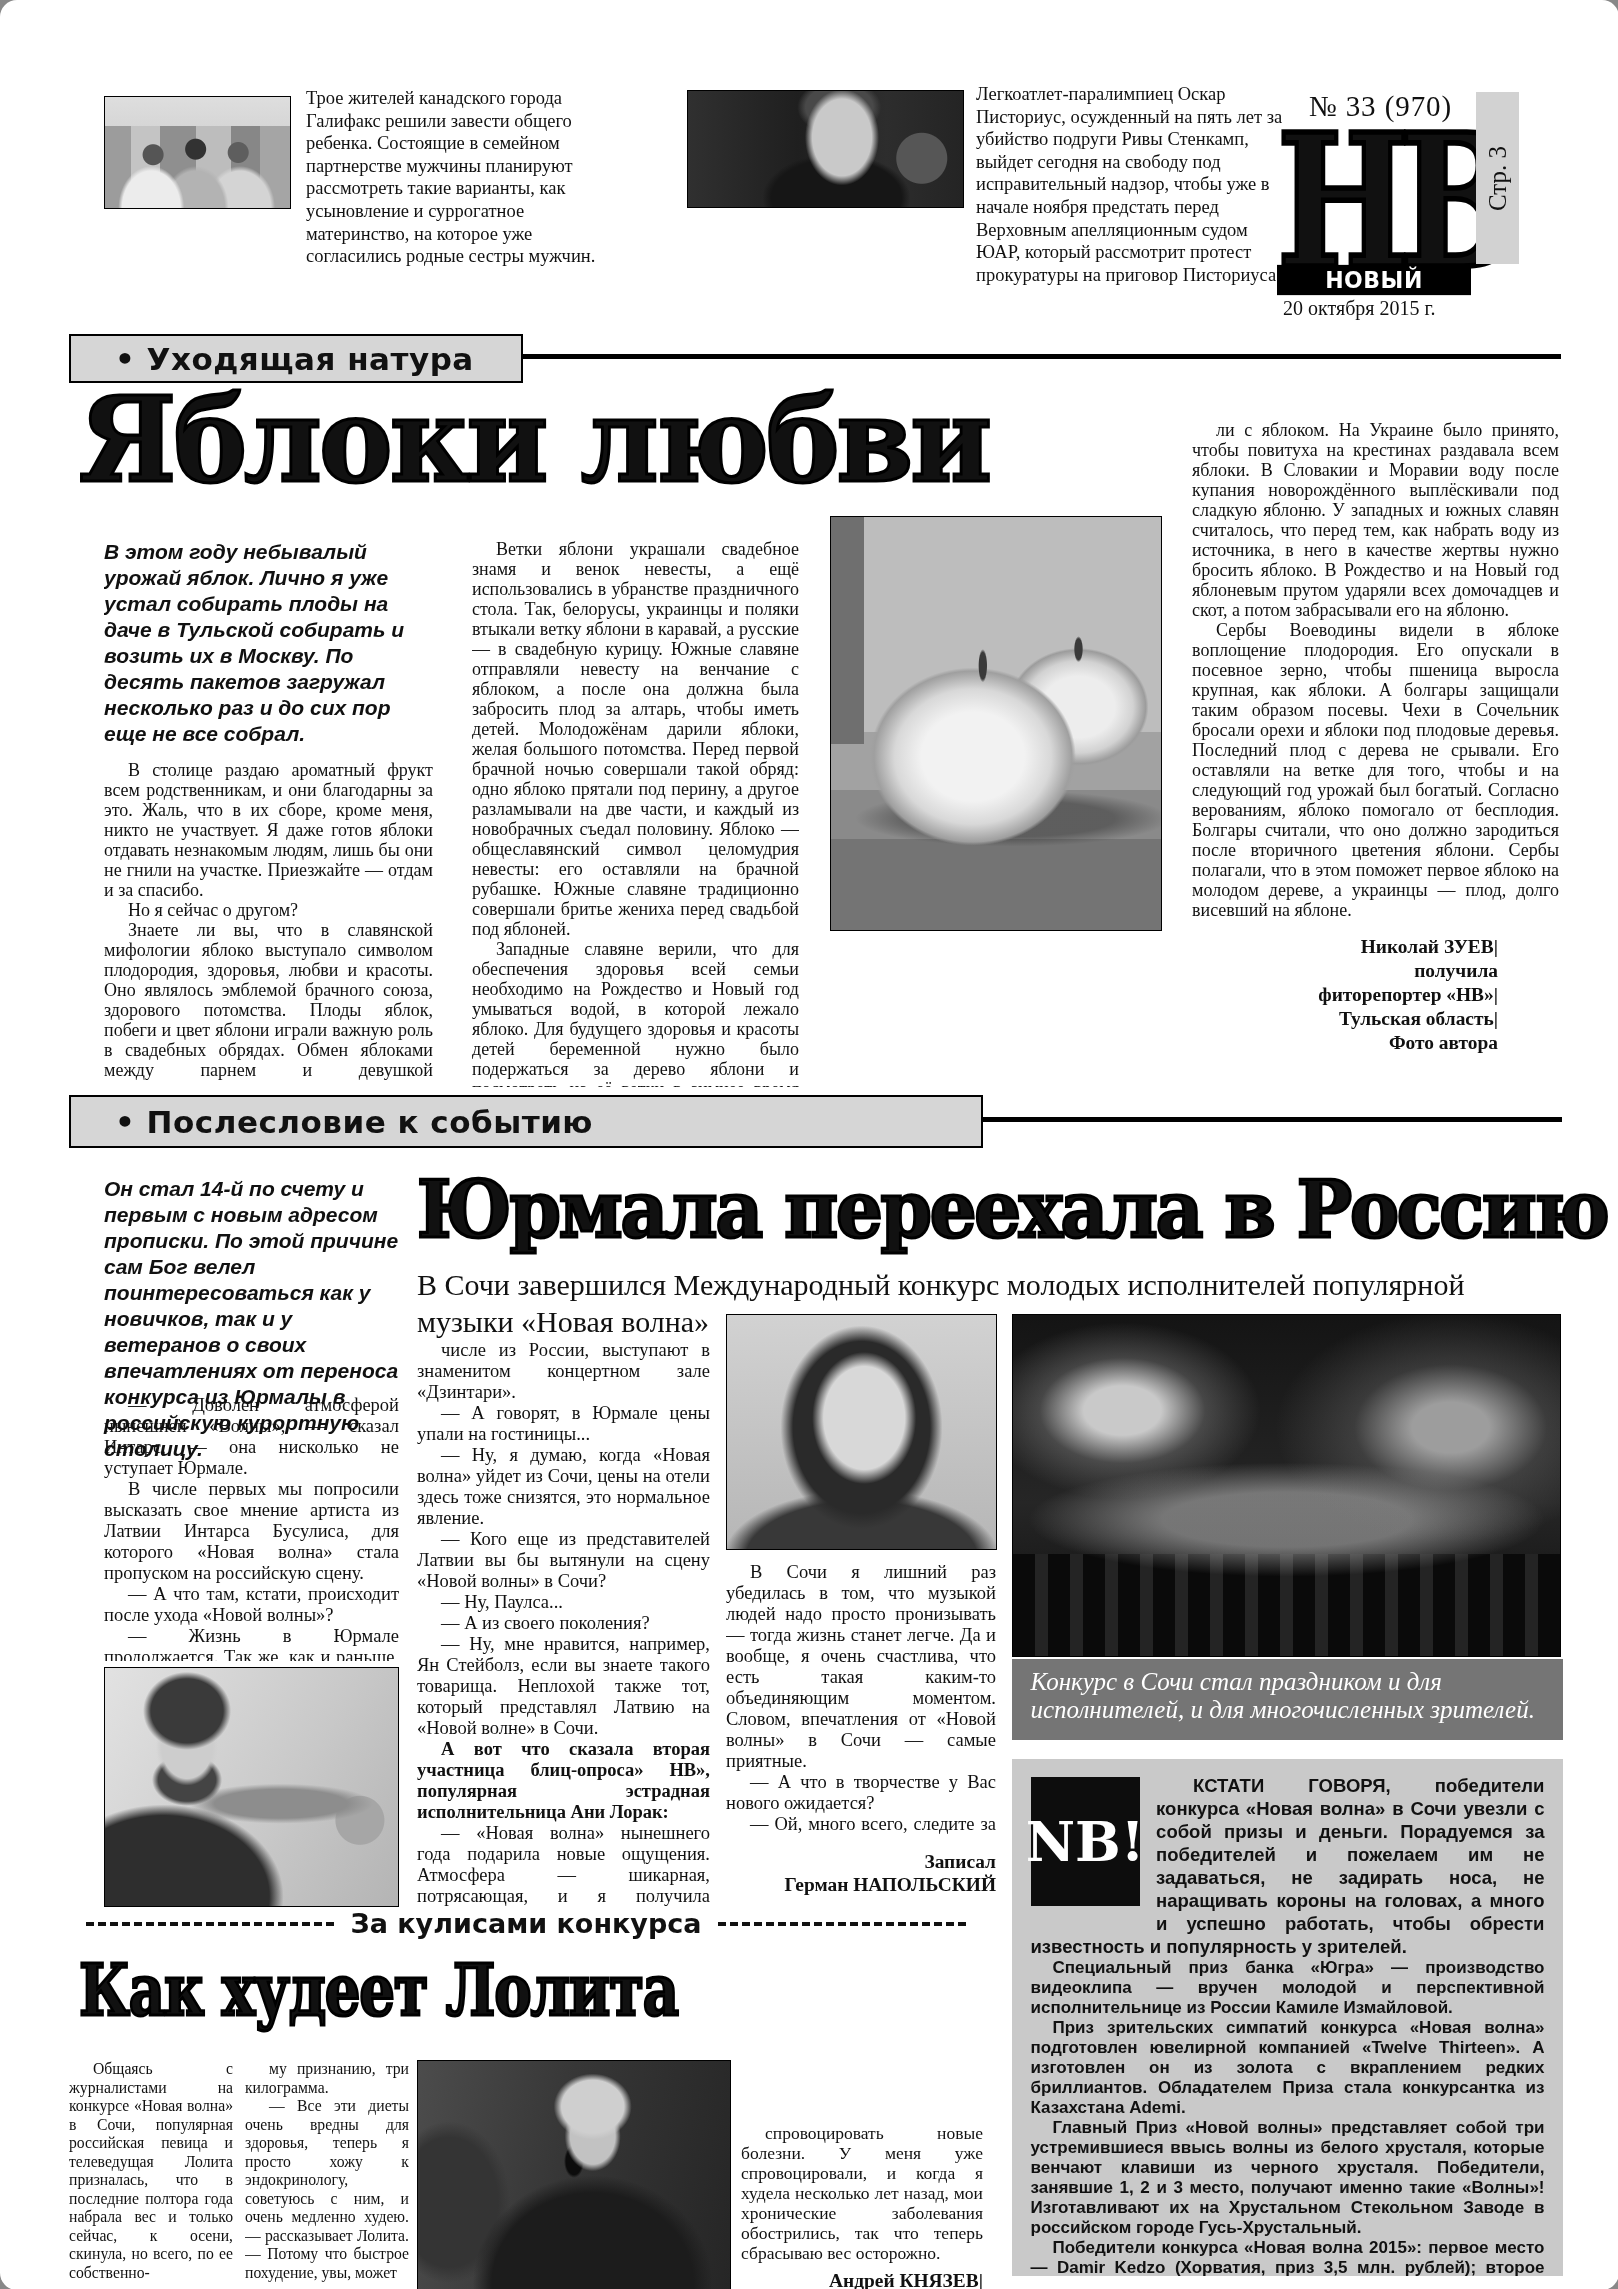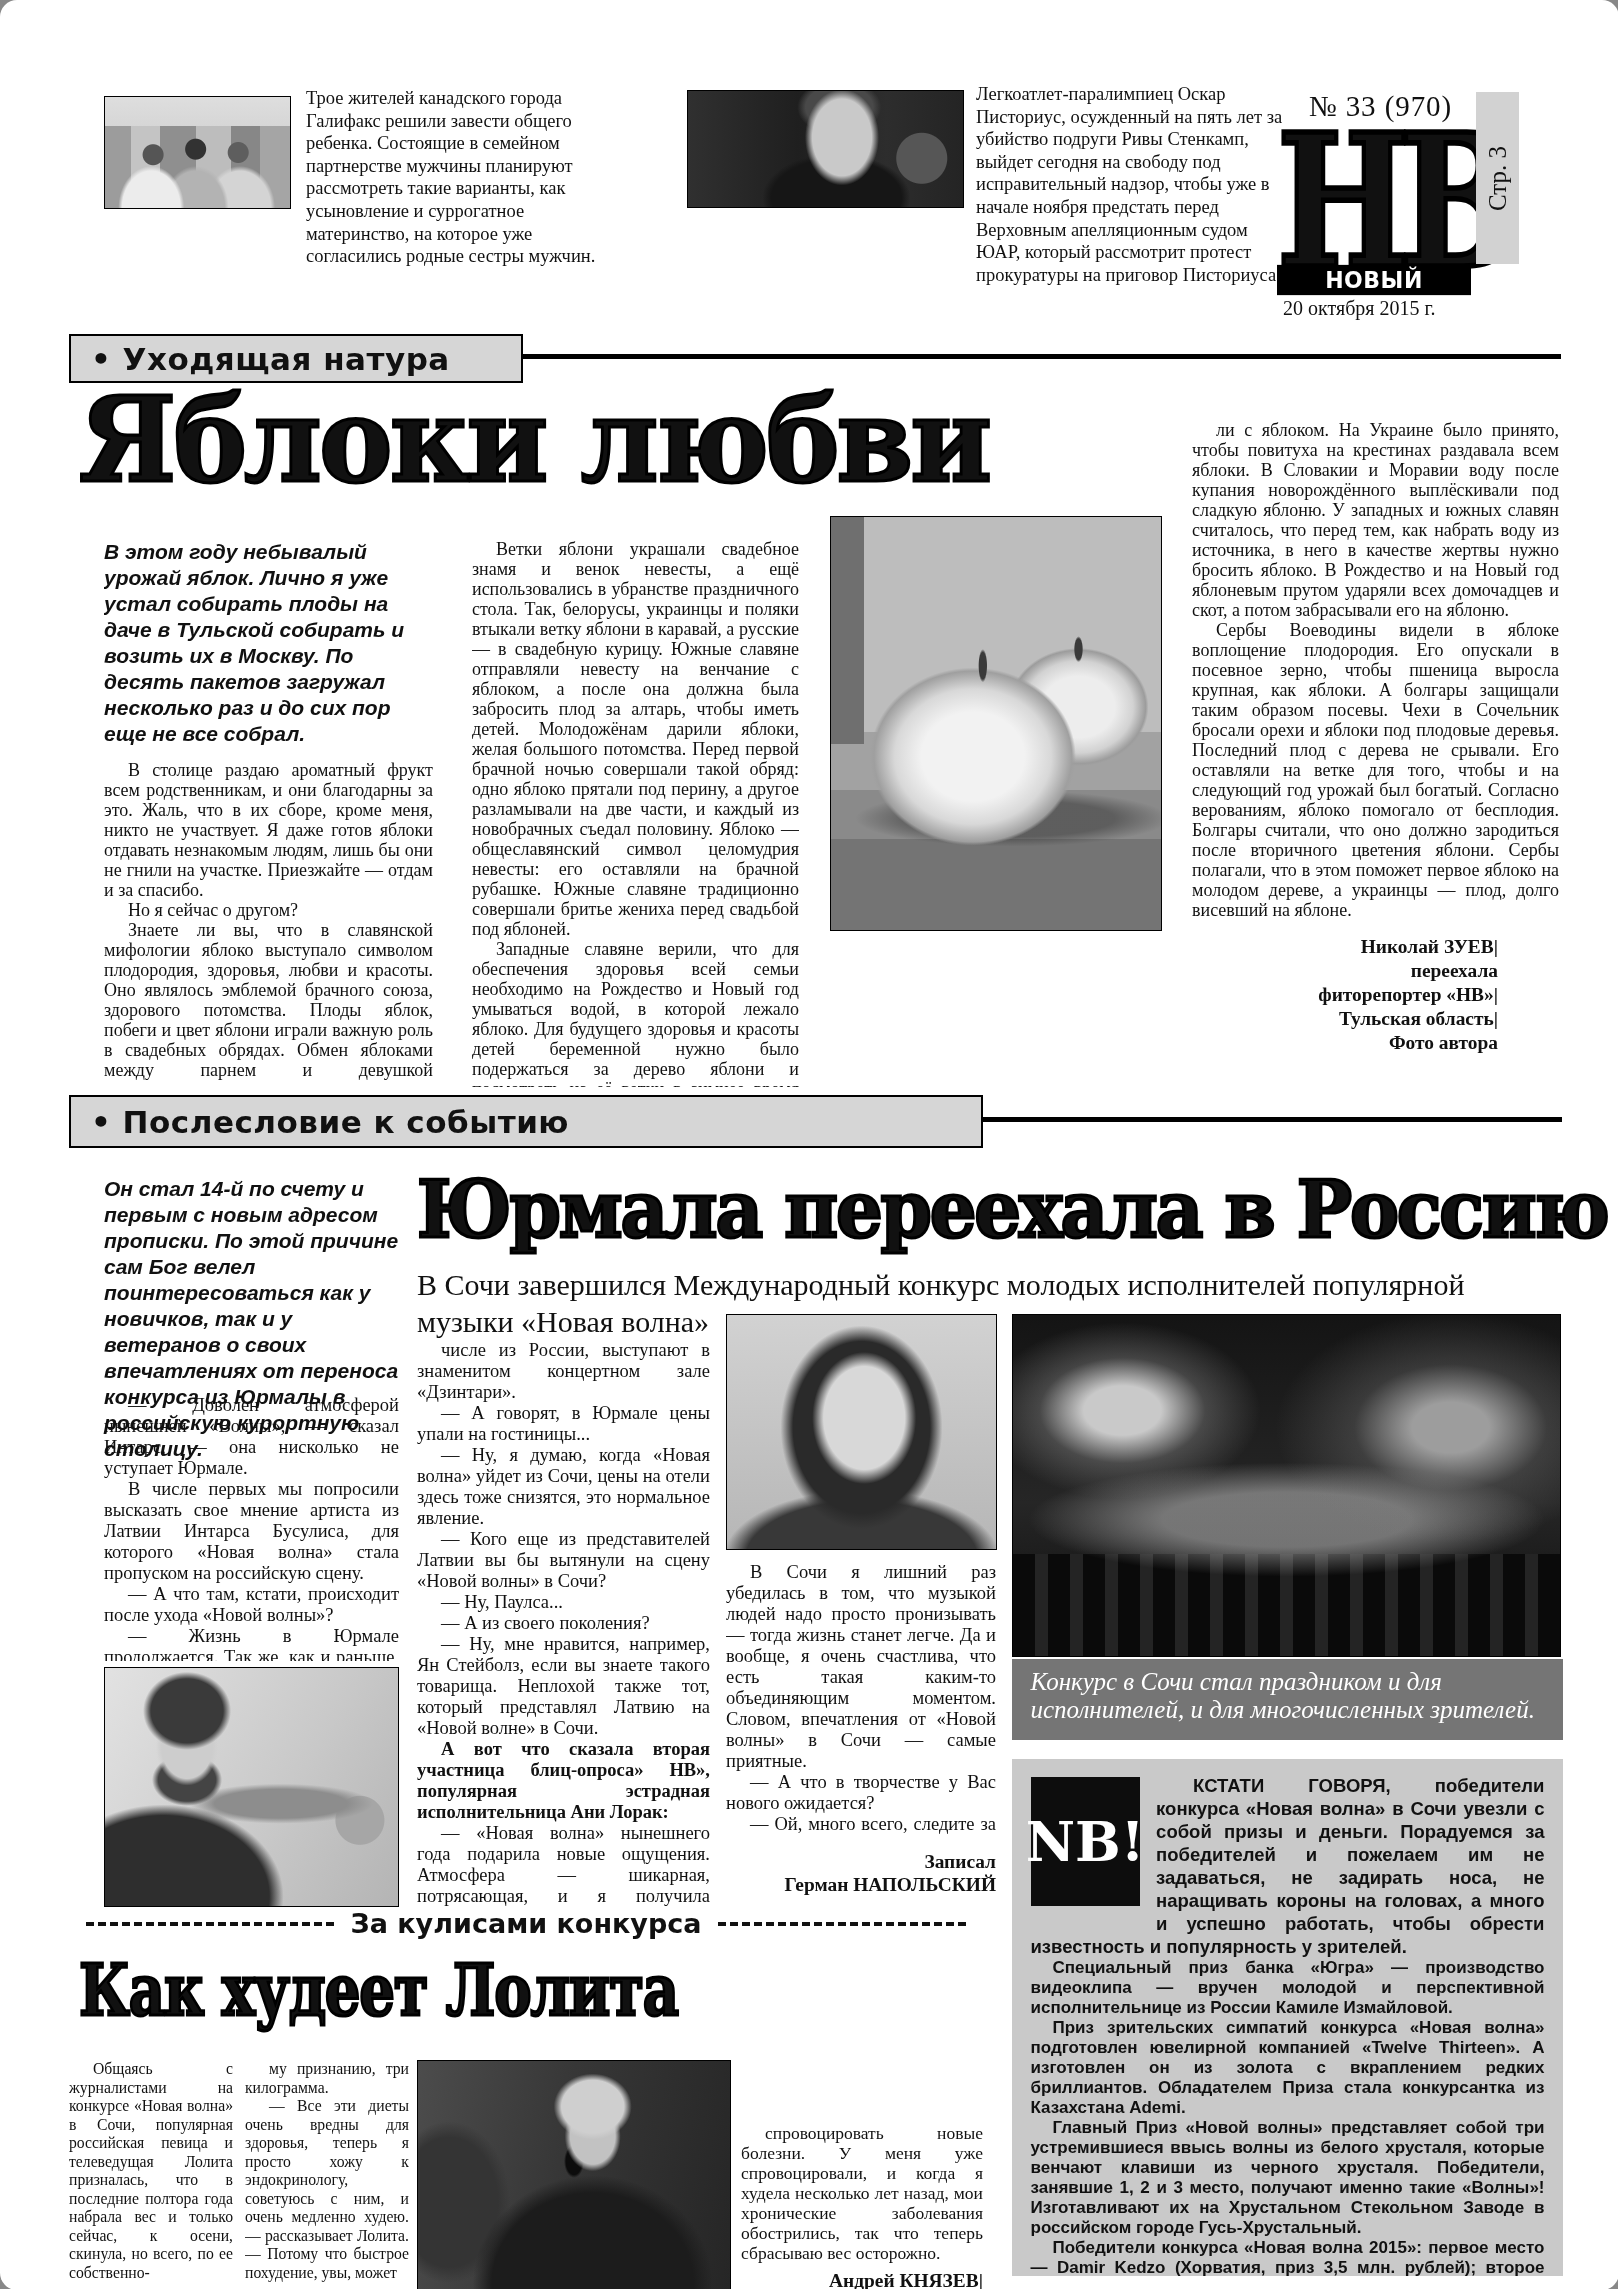--- a/index.html
+++ b/index.html
@@ -13,21 +13,21 @@
   .issue{font-size:29px;text-align:center;letter-spacing:0.9px;}
   .logo-nv{font-family:"DejaVu Serif",serif;font-weight:bold;font-size:180px;line-height:155px;
            letter-spacing:-13px;-webkit-text-stroke:5.5px #000;transform:scale(.78,1.02);transform-origin:0 0;}
   .page-tab{background:#d2d2d2;writing-mode:vertical-rl;transform:rotate(180deg);
             font-size:25px;text-align:center;line-height:43px;}
   .nv-bar{background:#000;color:#fff;font-family:"DejaVu Sans",sans-serif;font-weight:bold;
           font-size:22px;line-height:28px;text-align:center;transform:scaleY(1.08);letter-spacing:0.5px;}
   .mast-date{font-size:20px;margin-left:20px;}
   
   .sec-box{background:#d6d6d6;border:2.8px solid #000;font-family:"DejaVu Sans",sans-serif;
-           font-weight:bold;font-size:31px;display:flex;align-items:center;padding-left:20px;
+           font-weight:bold;font-size:31px;display:flex;align-items:center;padding-left:44px;
            letter-spacing:0.5px;box-sizing:border-box;text-align:center;}
   .sec-line{background:#000;height:4.6px;}
   
   .headline{font-family:"DejaVu Serif",serif;font-weight:bold;white-space:nowrap;
             -webkit-text-stroke:3.7px #000;transform-origin:0 0;}
   .h1a{font-size:138px;line-height:138px;letter-spacing:-3.7px;transform:scale(.80,.86);}
   .h2j{font-size:92px;line-height:92px;letter-spacing:-2.8px;transform:scale(.80,.86);}
   .h3l{font-size:85px;line-height:85px;letter-spacing:-1.8px;transform:scale(.66,.84);}
   
   .col{overflow:hidden;text-align:justify;}
@@ -158,21 +158,21 @@
 
   <div class="abs photo photo-apples" style="left:830px;top:516px;width:330px;height:413px;"></div>
 
   <div class="abs col apples-body" style="left:1192px;top:420px;width:367px;height:666px;">
     <div>
         <p>ли с яблоком. На Украине было принято, чтобы повитуха на крестинах раздавала всем яблоки. В Словакии и Моравии воду после купания новорождённого выплёскивали под сладкую яблоню. У западных и южных славян считалось, что перед тем, как набрать воду из источника, в него в качестве жертвы нужно бросить яблоко. В Рождество и на Новый год яблоневым прутом ударяли всех домочадцев и скот, а потом забрасывали его на яблоню.</p>
         <p>Сербы Воеводины видели в яблоке воплощение плодородия. Его опускали в посевное зерно, чтобы пшеница выросла крупная, как яблоки. А болгары защищали таким образом посевы. Чехи в Сочельник бросали орехи и яблоки под плодовые деревья. Последний плод с дерева не срывали. Его оставляли на ветке для того, чтобы и на следующий год урожай был богатый. Согласно верованиям, яблоко помогало от бесплодия. Болгары считали, что оно должно зародиться после вторичного цветения яблони. Сербы полагали, что в этом поможет первое яблоко на молодом дереве, а украинцы — плод, долго висевший на яблоне.</p>
       </div>
     <div class="credit" style="padding-right:61px;">
         <p>Николай ЗУЕВ|</p>
-        <p>переехала</p>
+        <p>получила</p>
         <p>фиторепортер «НВ»|</p>
         <p>Тульская область|</p>
         <p>Фото автора</p>
       </div>
   </div>
 
   <div class="abs sec-box" style="left:69px;top:1095px;width:914px;height:53px;">
     <span>• Послесловие к событию</span>
   </div>
   <div class="abs sec-line" style="left:983px;top:1117px;width:579px;"></div>

